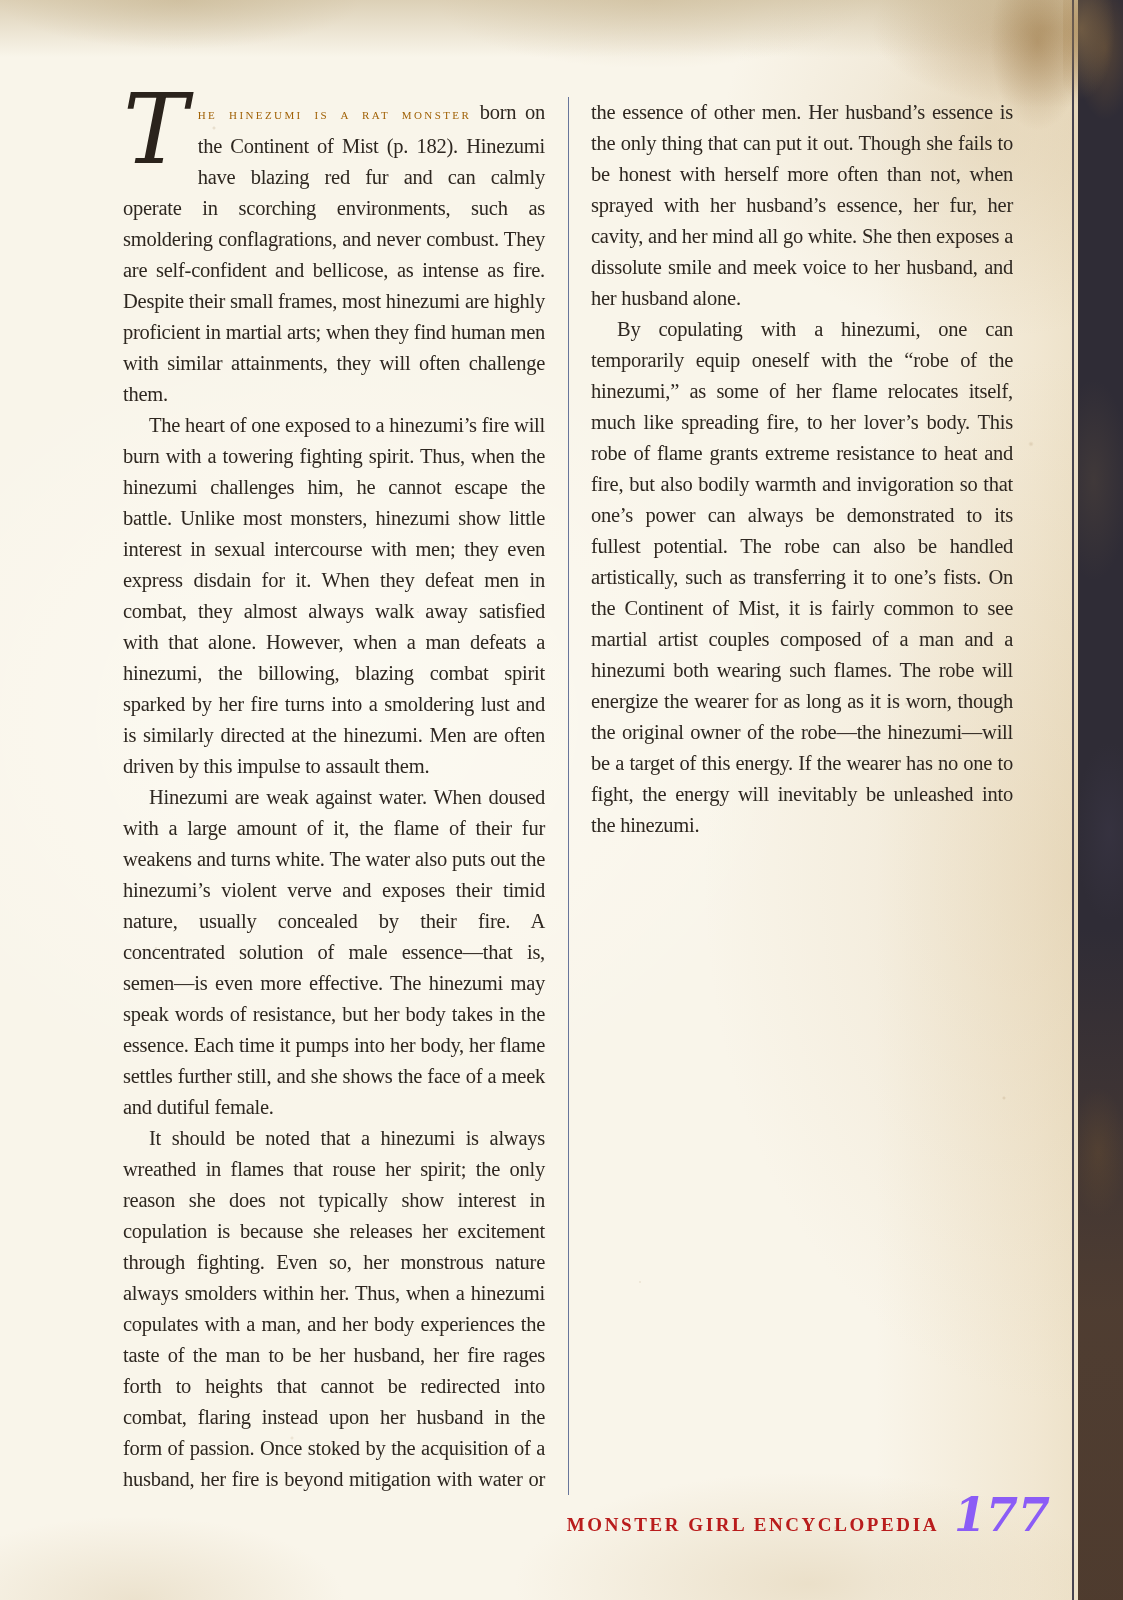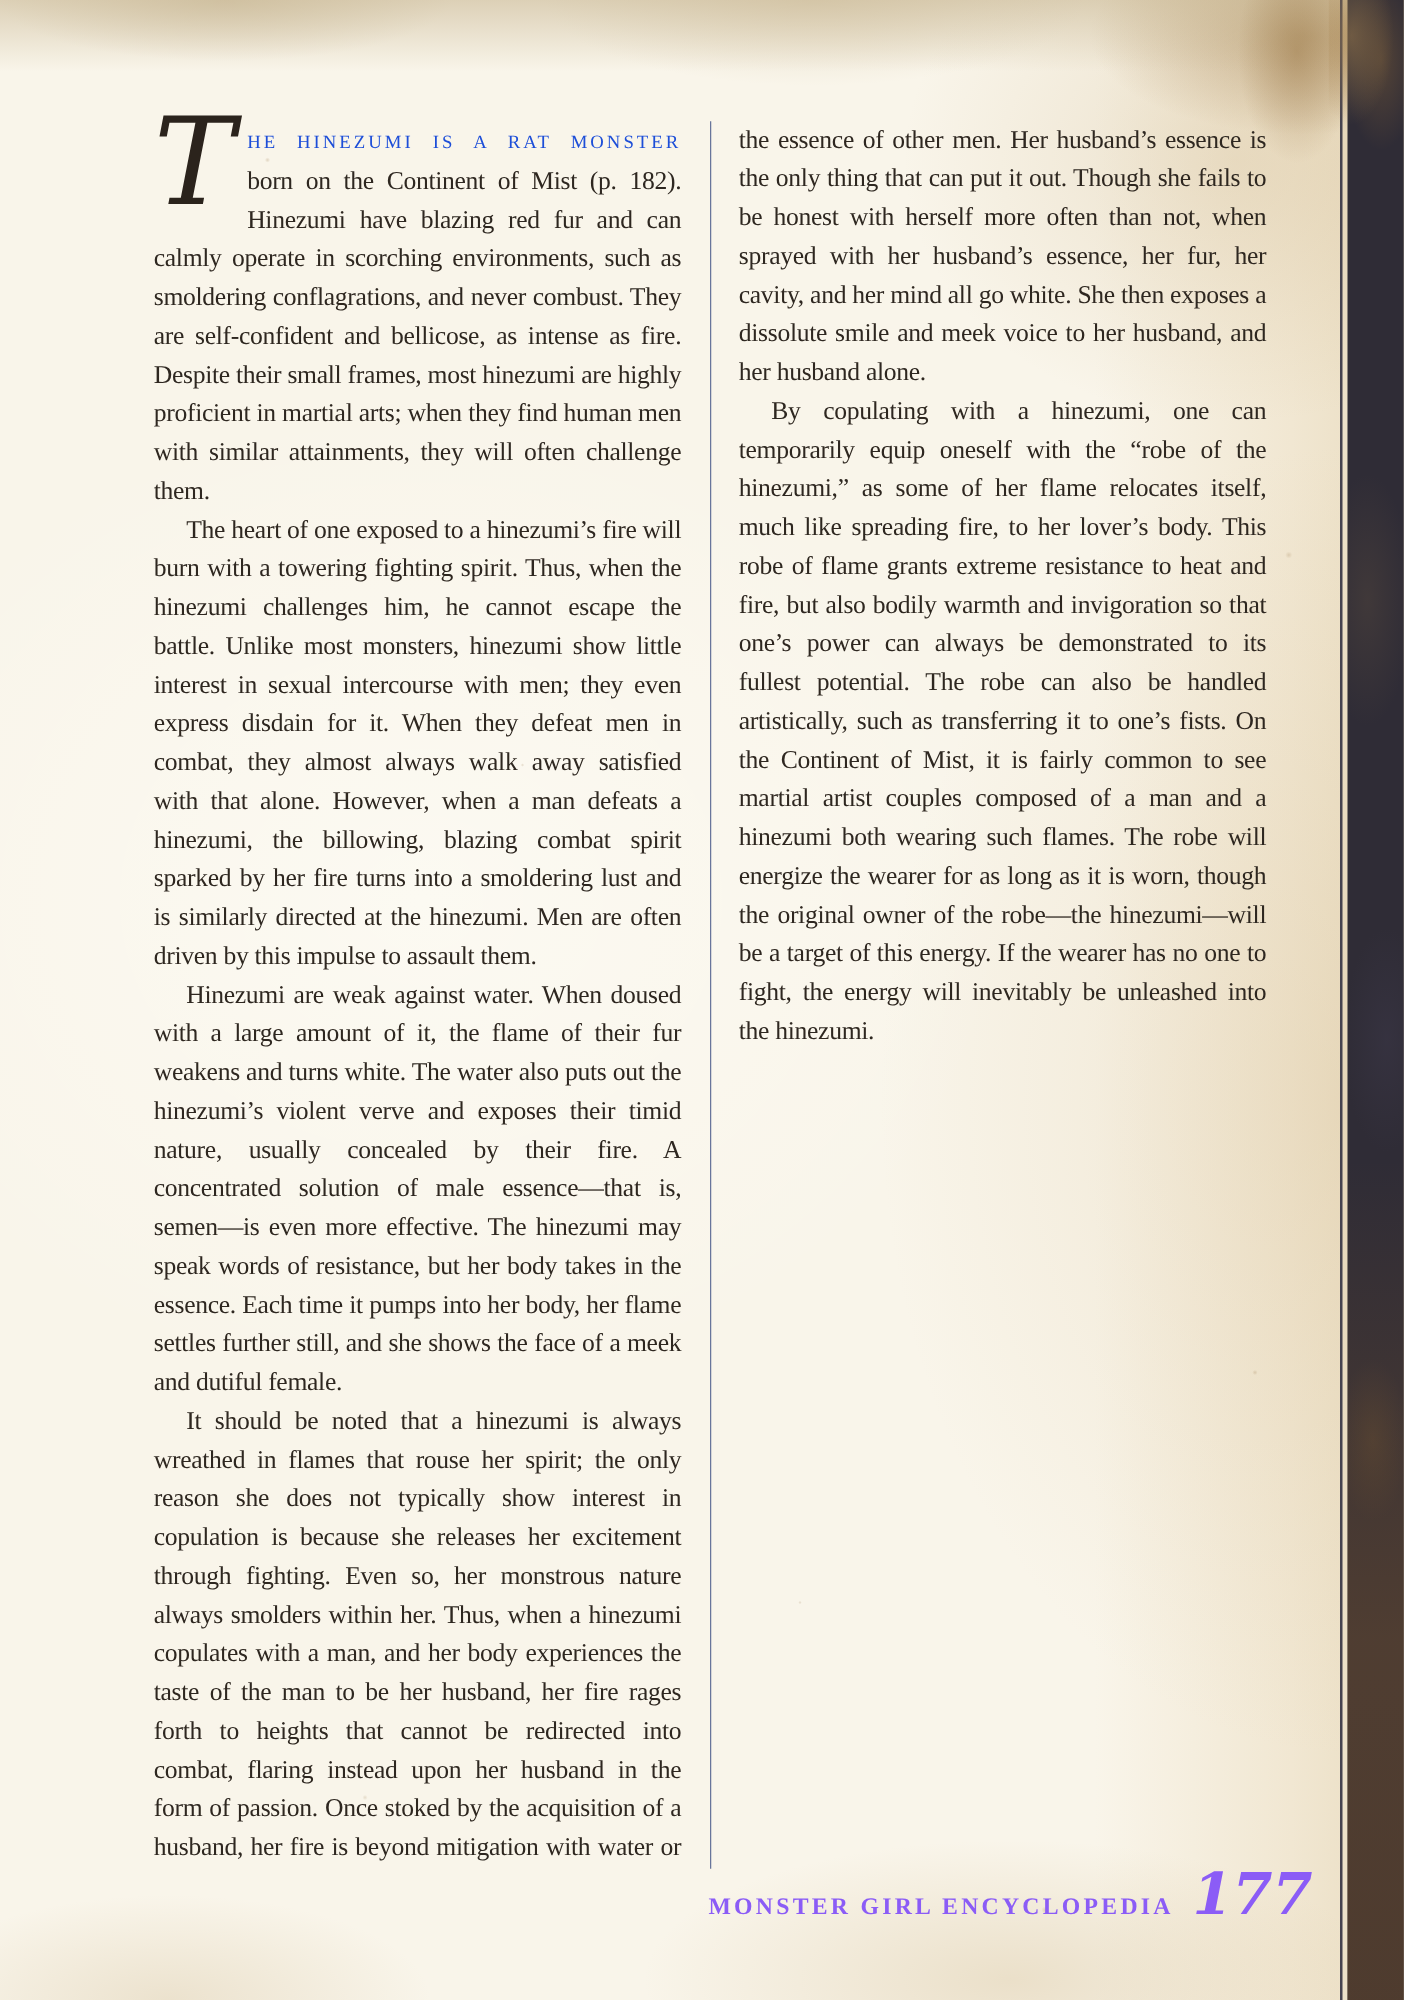--- a/index.html
+++ b/index.html
@@ -70,28 +70,28 @@
   }
   .text-columns p { text-indent:26px; }
   .text-columns p.first { text-indent:0; }
   .dropcap {
     float:left; height:62px; line-height:58px; overflow:visible;
     font-family:"DejaVu Serif", serif; font-style:italic;
     font-size:97px; color:#2b231c;
     margin:4px 10px 0 0; letter-spacing:0;
   }
   .opening {
-    font-size:15px; letter-spacing:2.4px; word-spacing:3px; color:#1d4ed8;
+    font-size:11px; letter-spacing:2.4px; word-spacing:3px; color:#a16207;
   }
   .footer {
     position:absolute; right:73px; top:1488px;
     display:flex; align-items:baseline; gap:15px;
   }
   .footer-title {
-    font-size:19px; letter-spacing:2.6px; color:#8b5cf6; font-weight:bold;
+    font-size:19px; letter-spacing:2.6px; color:#b91c1c; font-weight:bold;
   }
   .footer-number {
     font-family:"DejaVu Serif", serif; font-style:italic; font-weight:bold;
     font-size:46px; color:#8b5cf6;
   }
 </style>
 </head>
 <body>
 
 <div class="top-stain"></div>

